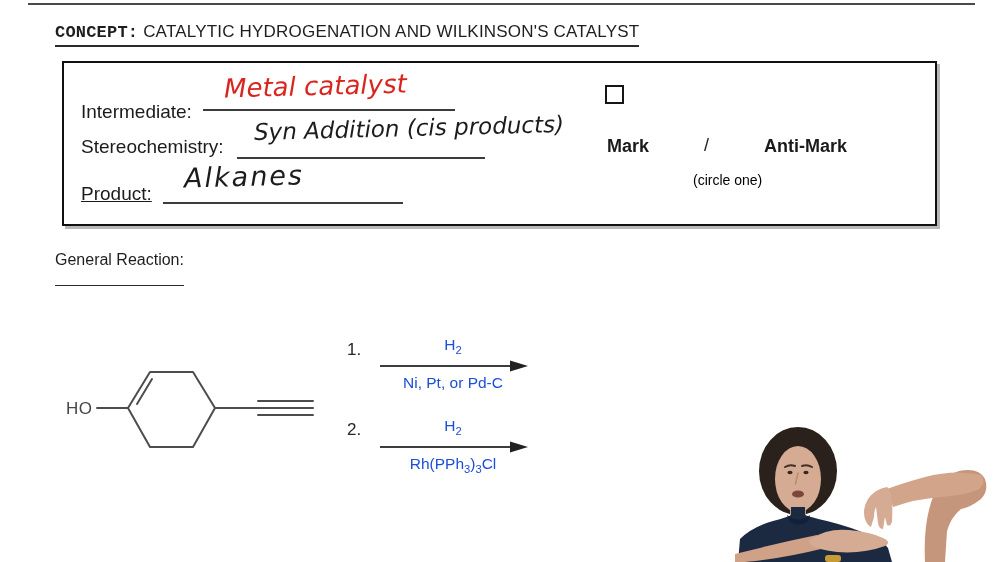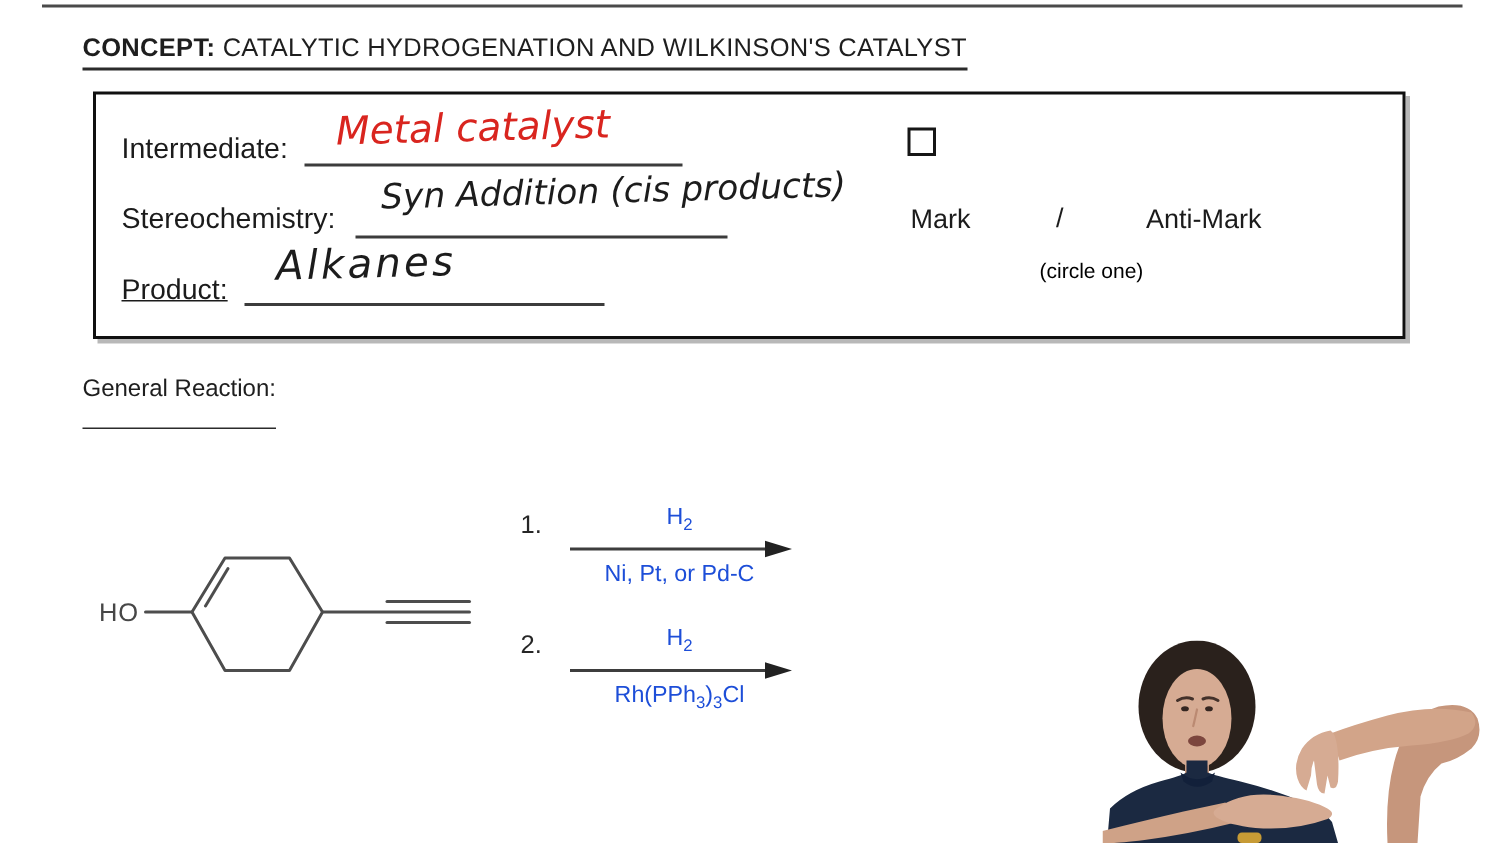--- a/index.html
+++ b/index.html
@@ -8,34 +8,34 @@
     font-family:"Liberation Sans",sans-serif;color:#1e1e1e;overflow:hidden;
   }
   .abs{position:absolute;}
 
   
   .top-rule{left:28px;top:3px;width:947px;height:2px;background:#4a4a4a;}
 
   
   .header{left:55px;top:22px;font-size:17px;letter-spacing:.2px;
     border-bottom:2px solid #2b2b2b;padding-bottom:3px;white-space:nowrap;}
-  .header .prefix{font-weight:bold;}
+  .header .prefix{font-weight:bold;font-family:Liberation Mono, monospace;}
 
   
   .box{left:62px;top:61px;width:871px;height:161px;background:#fff;
     border:2.5px solid #101010;box-shadow:3px 3px 0 rgba(0,0,0,.28);}
   .box .label{position:absolute;font-size:19px;color:#1b1b1b;white-space:nowrap;}
   .blank{position:absolute;height:2px;background:#3c3c3c;}
   .hand{position:absolute;font-family:"DejaVu Sans",sans-serif;font-style:italic;
     white-space:nowrap;transform:rotate(-1.5deg);}
   .hand.red{color:#d9251f;}
   .hand.black{color:#1c1c1c;}
 
   .checkbox{position:absolute;width:15px;height:15px;border:2.5px solid #161616;background:#fff;}
-  .bold{font-weight:normal;}
+  .bold{font-weight:bold;}
 
   
   .section-heading{left:55px;top:251px;font-size:16px;
     border-bottom:1.8px solid #2b2b2b;padding-bottom:16px;white-space:nowrap;}
 
   
   .ho-label{left:66px;top:399px;font-size:17px;color:#474747;letter-spacing:.5px;}
   svg.molecule{left:55px;top:348px;}
   svg.molecule path{stroke:#4d4d4d;stroke-width:2;fill:none;stroke-linejoin:round;stroke-linecap:round;}
 
@@ -50,21 +50,21 @@
 <body>
 
 <div class="abs top-rule"></div>
 
 <div class="abs header">
   <span class="prefix">CONCEPT:</span><span> CATALYTIC HYDROGENATION AND WILKINSON'S CATALYST</span>
 </div>
 
 <div class="abs box">
 
-  <span class="label" style="left:17px;top:26px;">Intermediate:</span>
+  <span class="label" style="left:17px;top:38px;">Intermediate:</span>
   <div class="blank" style="left:139px;top:46px;width:252px;"></div>
   <span class="hand red" style="left:160px;top:8px;font-size:26px;">Metal catalyst</span>
 
   <span class="label" style="left:17px;top:73px;">Stereochemistry:</span>
   <div class="blank" style="left:173px;top:94px;width:248px;"></div>
   <span class="hand black" style="left:190px;top:52px;font-size:23px;">Syn Addition (cis products)</span>
 
   <span class="label" style="left:17px;top:120px;text-decoration:underline;">Product:</span>
   <div class="blank" style="left:99px;top:139px;width:240px;"></div>
   <span class="hand black" style="left:120px;top:98px;font-size:27px;letter-spacing:2px;">Alkanes</span>

